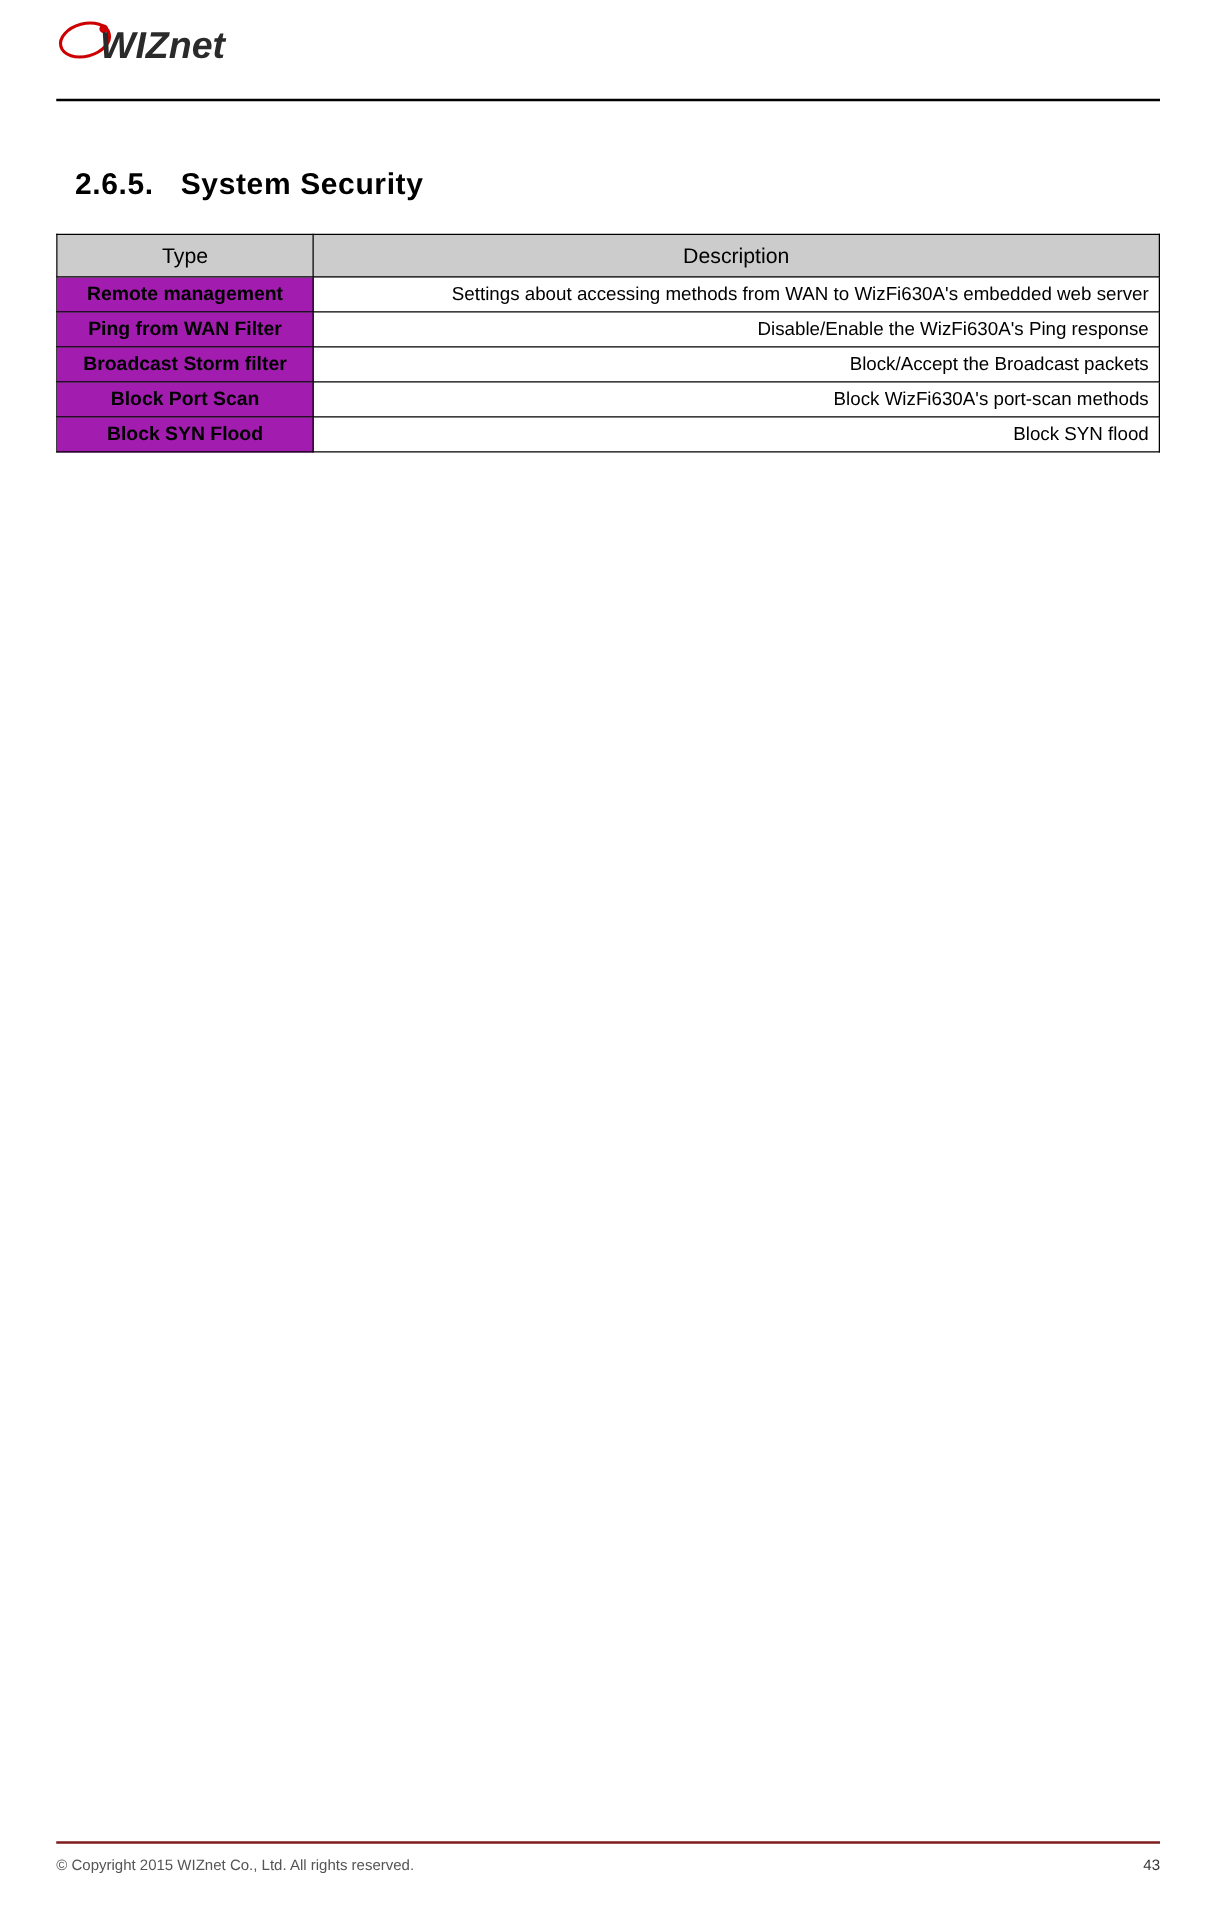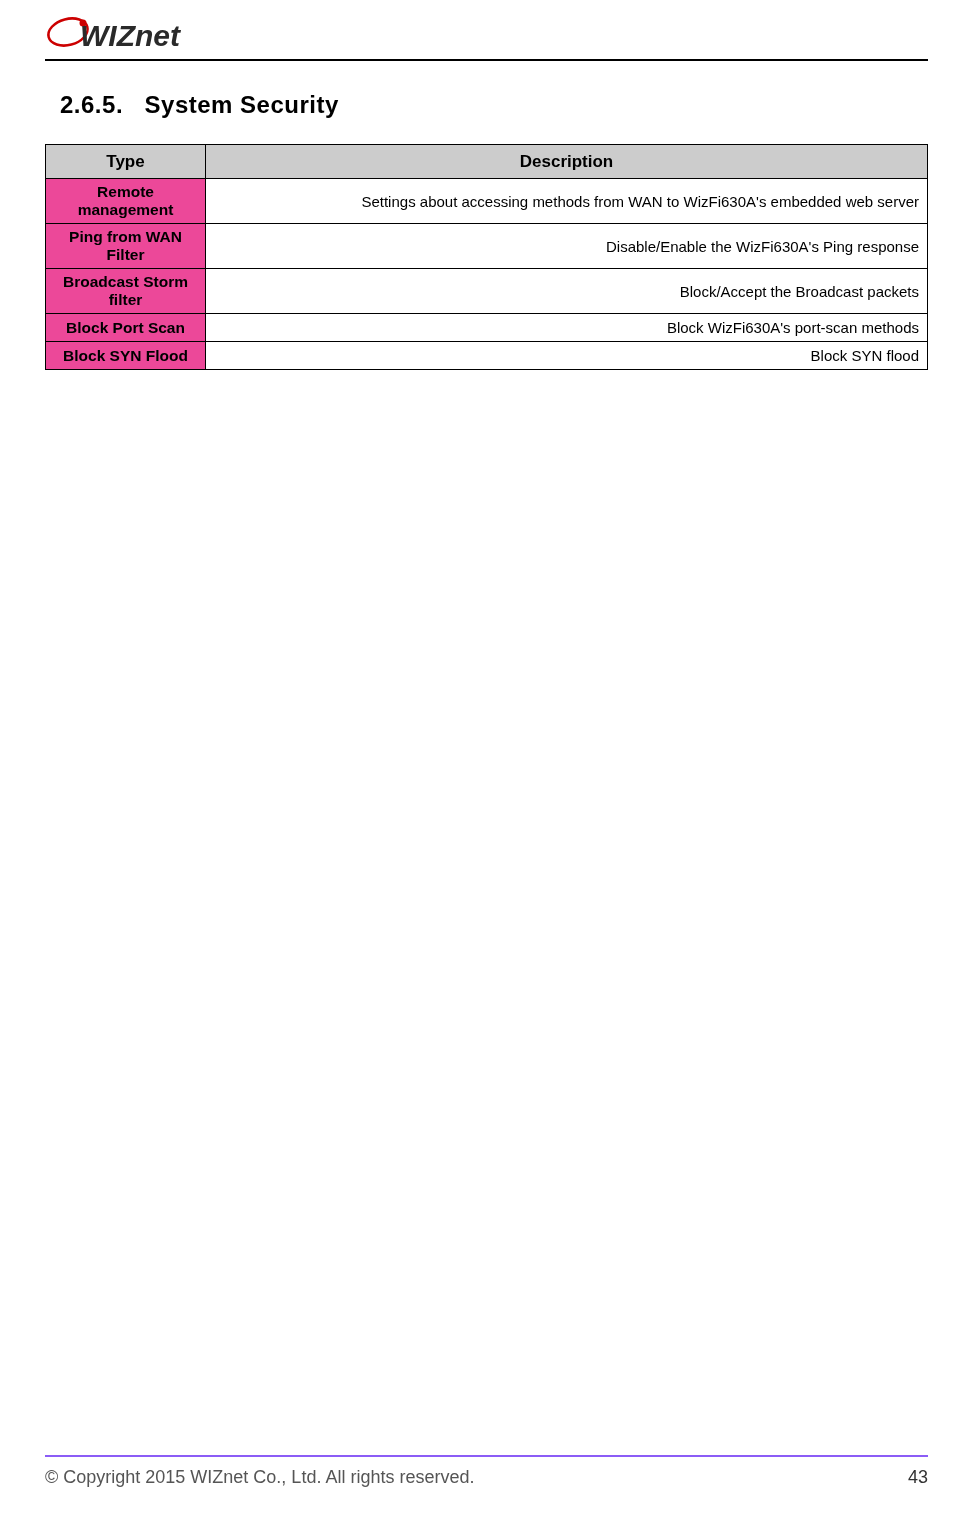--- a/index.html
+++ b/index.html
@@ -12,30 +12,31 @@
       position: relative;
     }
     .page {
       padding: 0 45px;
       height: 100%;
       display: flex;
       flex-direction: column;
     }
     .header {
       padding-top: 10px;
-      padding-bottom: 4px;
+      padding-bottom: 24px;
       border-bottom: 2px solid #000;
     }
     .logo {
       display: flex;
       align-items: center;
     }
     .content {
       flex: 1;
       padding-top: 30px;
+      margin-top: 23px;
     }
     .section-title {
       font-size: 24px;
       font-weight: bold;
       margin-left: 15px;
       margin-bottom: 25px;
       letter-spacing: 0.5px;
     }
     .bullet-line {
       font-size: 16px;
@@ -48,42 +49,42 @@
     }
     th, td {
       border: 1px solid #000;
       padding: 4px 8px;
       text-align: right;
       vertical-align: middle;
       height: 28px;
     }
     th {
       background: #ccc;
-      font-weight: bold;
+      font-weight: normal;
       text-align: center;
       font-size: 17px;
       height: 34px;
     }
     .type-col {
-      background: #ec4899;
+      background: #a21caf;
       font-weight: bold;
       text-align: center;
-      width: 160px;
+      width: 205px;
       font-size: 15.5px;
     }
     .desc-col {
       padding-left: 10px;
     }
     .footer {
-      border-top: 2px solid #8b5cf6;
+      border-top: 2px solid #7f1d1d;
       padding-top: 10px;
-      padding-bottom: 36px;
+      padding-bottom: 25px;
       display: flex;
       justify-content: space-between;
-      font-size: 18px;
+      font-size: 12px;
       color: #555;
       font-family: Arial, sans-serif;
     }
     .page-num {
       font-weight: normal;
       color: #333;
     }
   </style>
 </head>
 <body>

